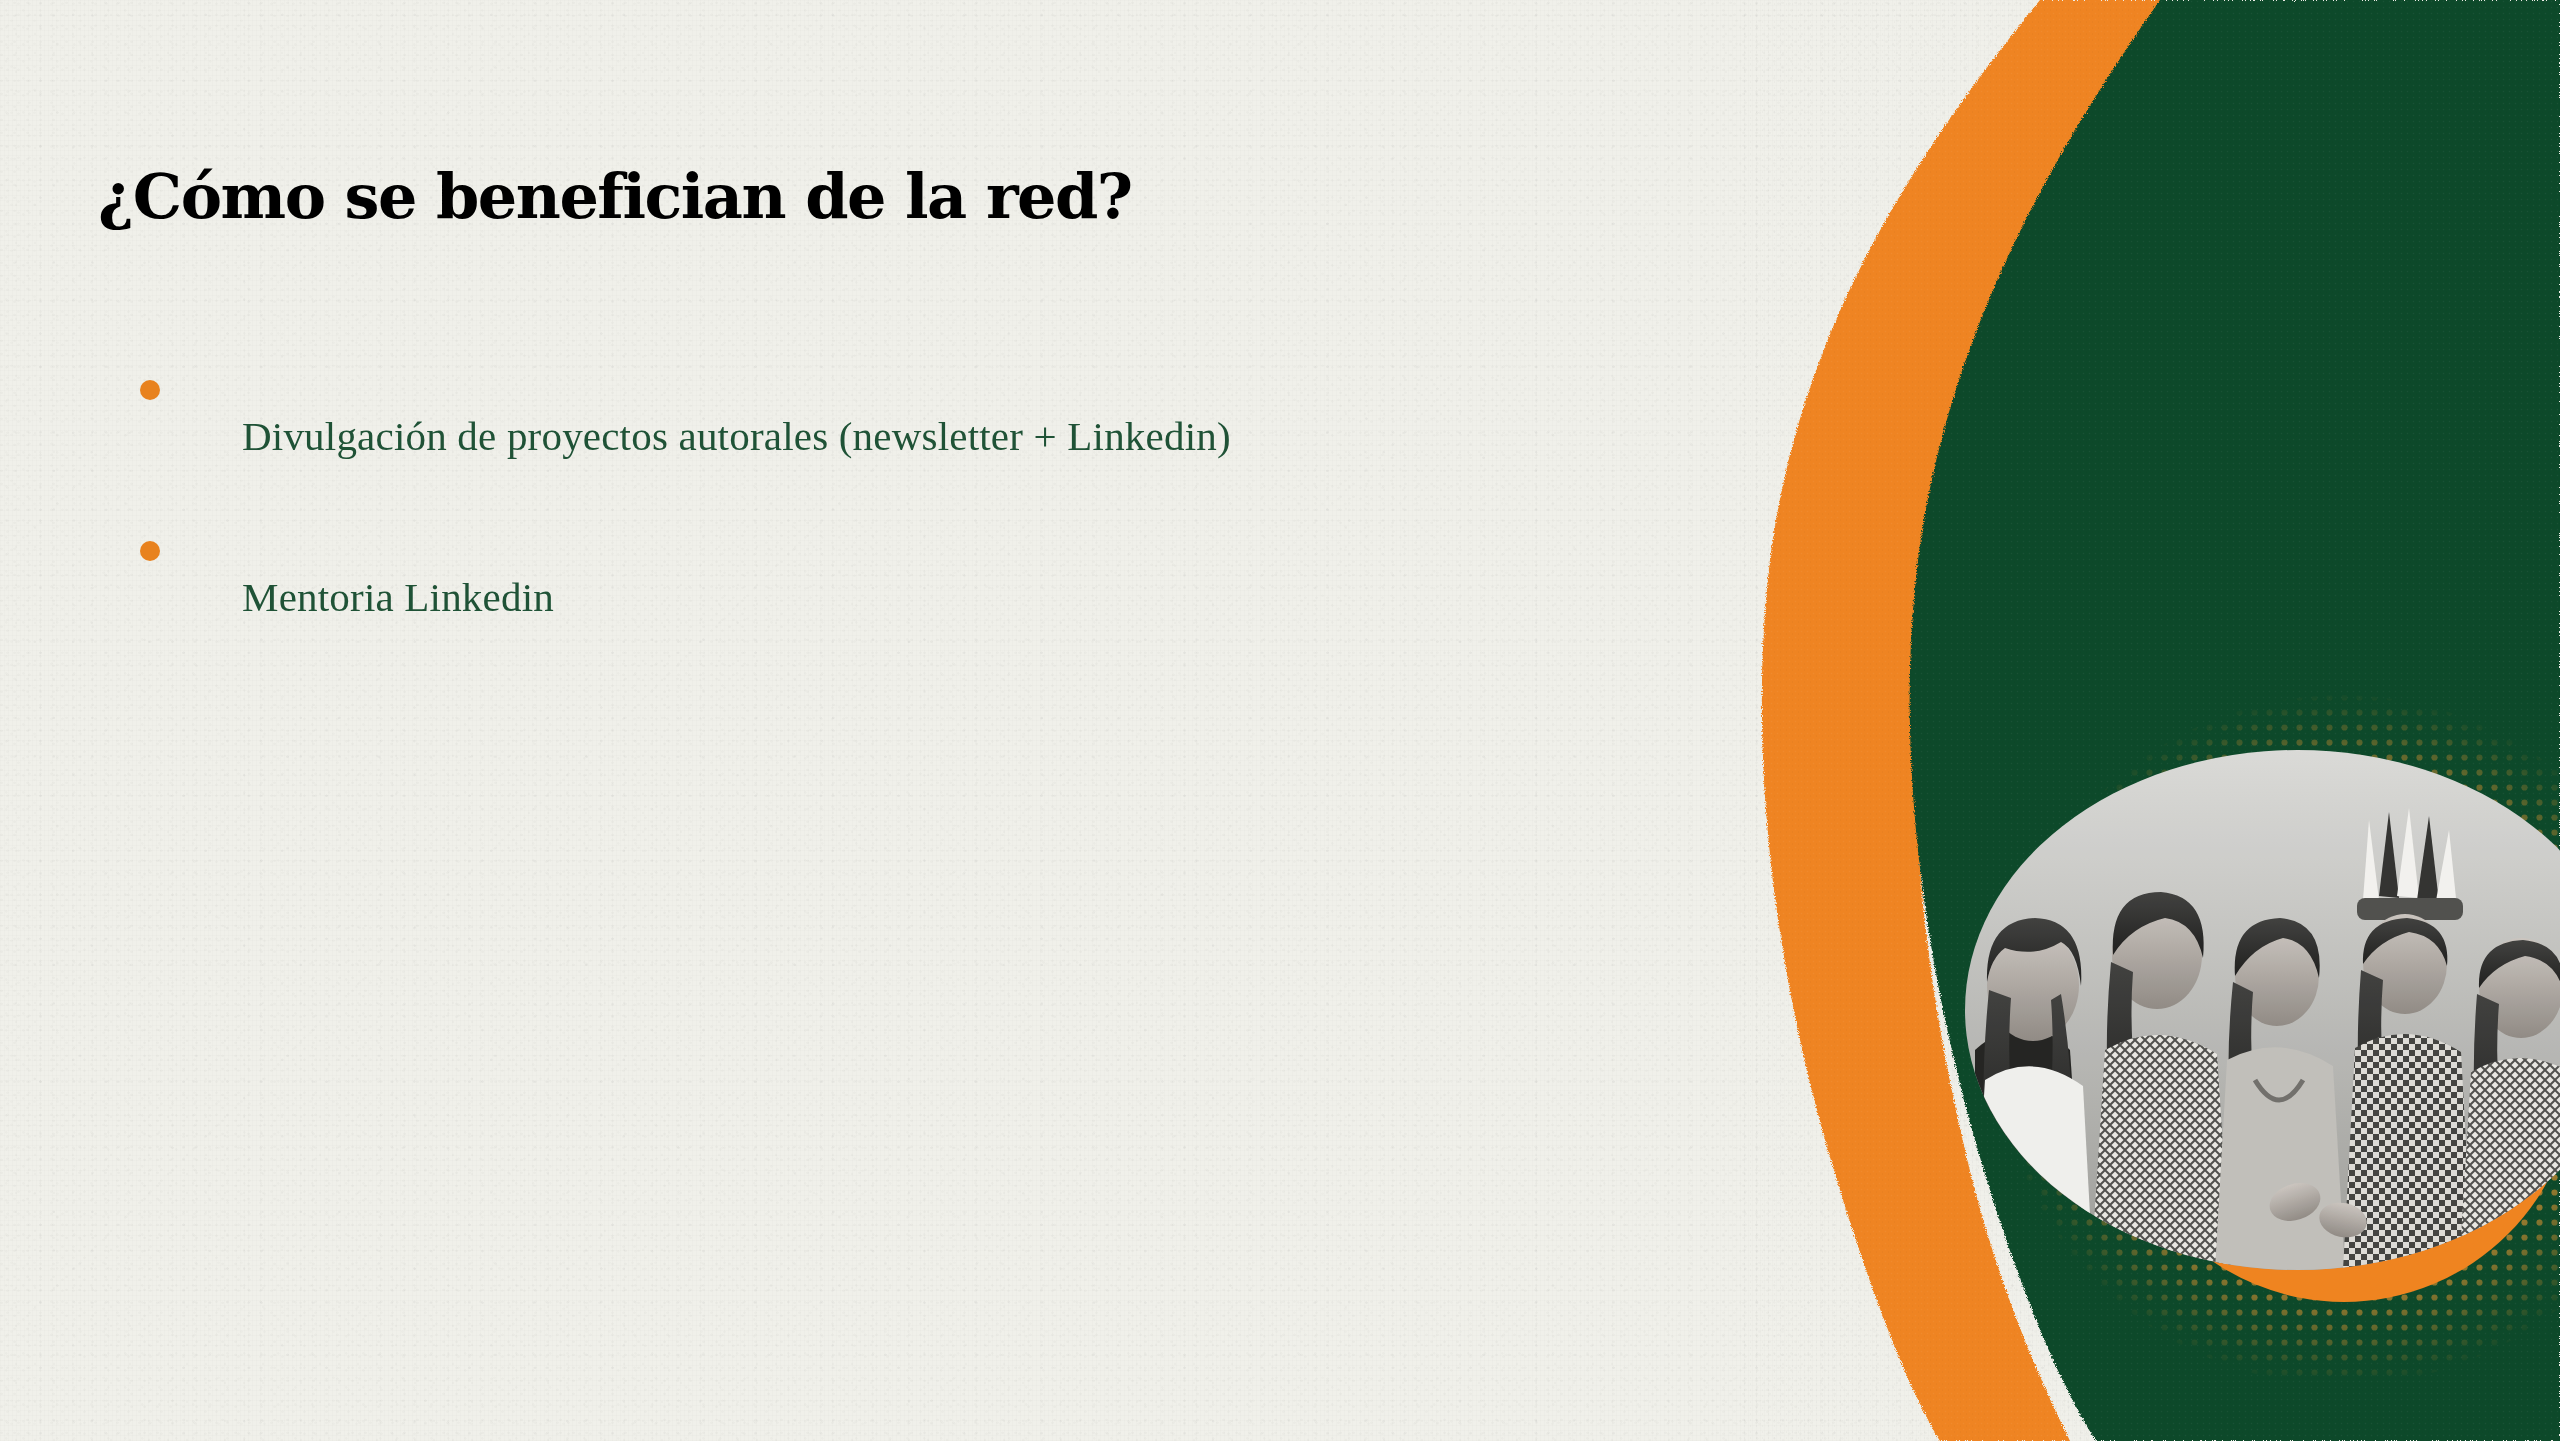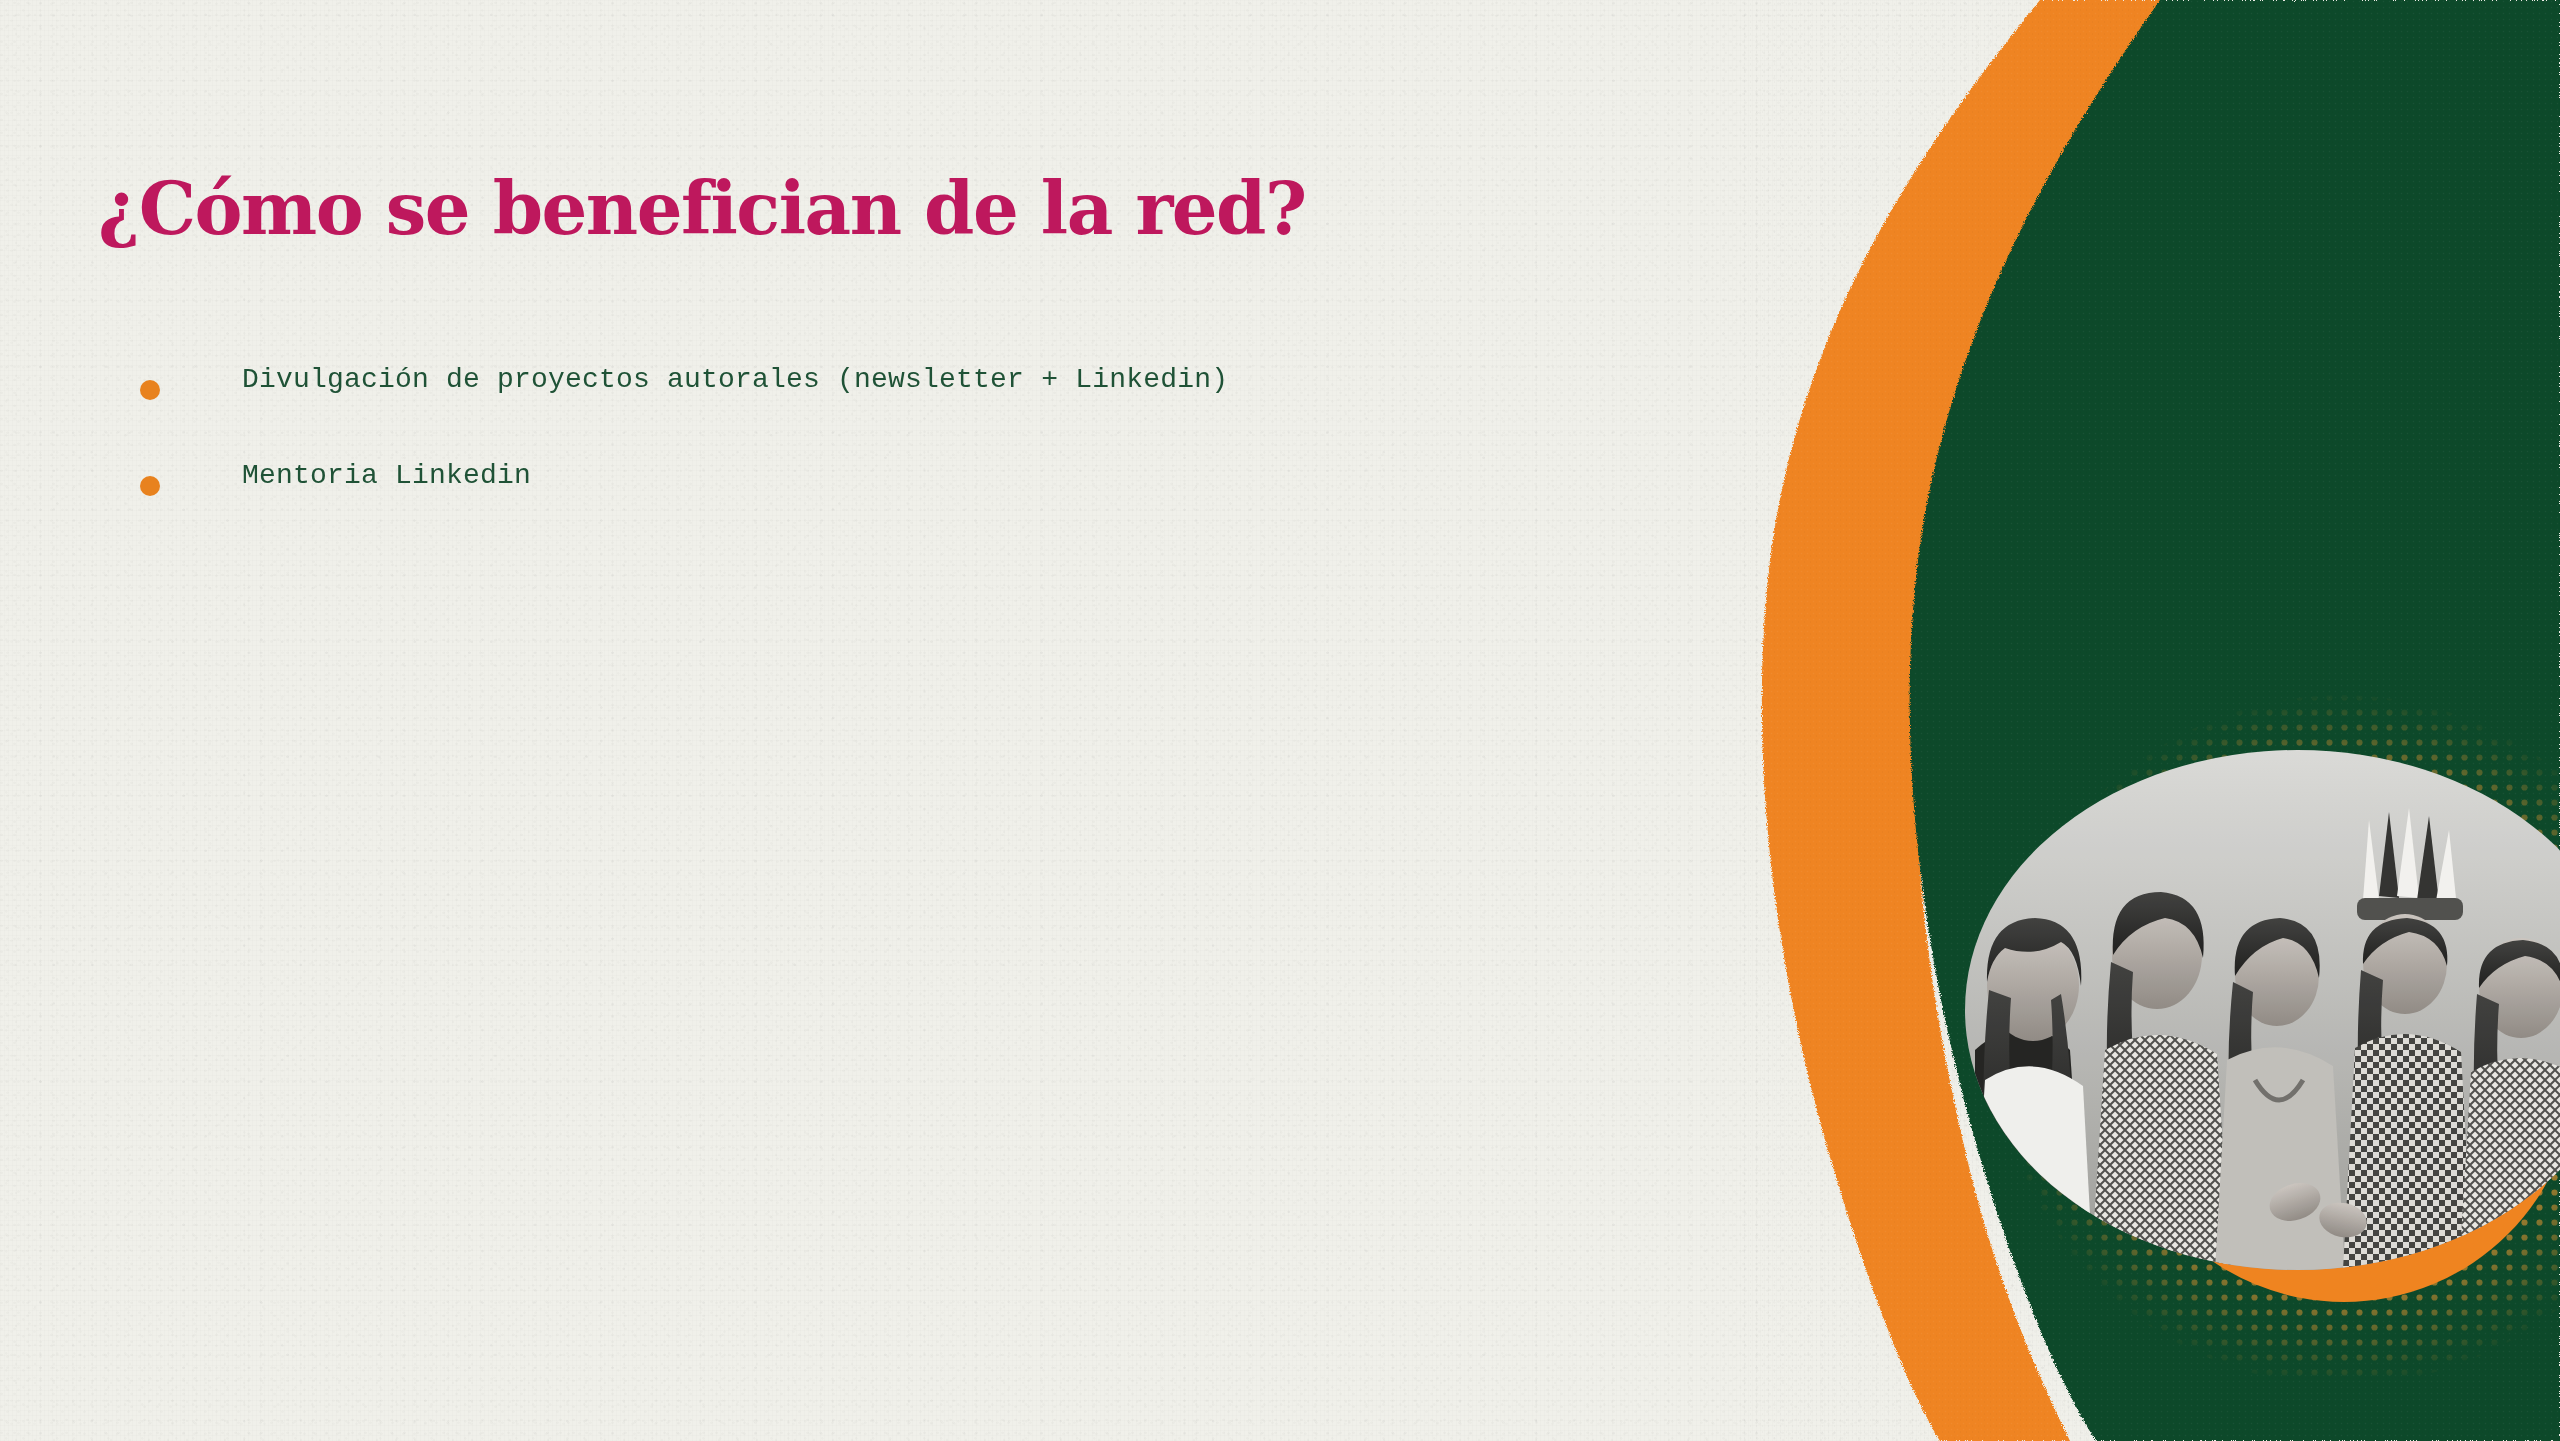--- a/index.html
+++ b/index.html
@@ -85,23 +85,23 @@
     left: 0; top: 0;
     width: 1760px;
     height: 100%;
   }
   .slide-title {
     position: absolute;
     left: 98px;
     top: 118px;
     font-family: "DejaVu Serif", "Liberation Serif", serif;
     font-weight: 700;
-    font-size: 72px;
+    font-size: 62px;
     letter-spacing: -1.5px;
-    color: #be185d;
+    color: #000000;
     white-space: nowrap;
     text-align: center;
   }
   .bullet-list {
     position: absolute;
     left: 140px;
     top: 360px;
     width: 1560px;
     margin: 0;
     padding: 0;
@@ -117,25 +117,26 @@
     flex: 0 0 auto;
     width: 20px;
     height: 20px;
     border-radius: 50%;
     background: #e8821e;
     margin-top: 20px;
     margin-right: 82px;
   }
   .bullet-text {
     flex: 1 1 auto;
-    font-family: Liberation Mono, monospace;
-    font-size: 28px;
+    font-family: Liberation Serif, serif;
+    font-size: 41px;
     line-height: 1.42;
     color: #1f5236;
     letter-spacing: 0.2px;
+    margin-top: 47px;
   }
 </style>
 </head>
 <body>
 
 <div class="slide">
 
   <div class="paper-texture"></div>
   <div class="paper-fibers"></div>
 

